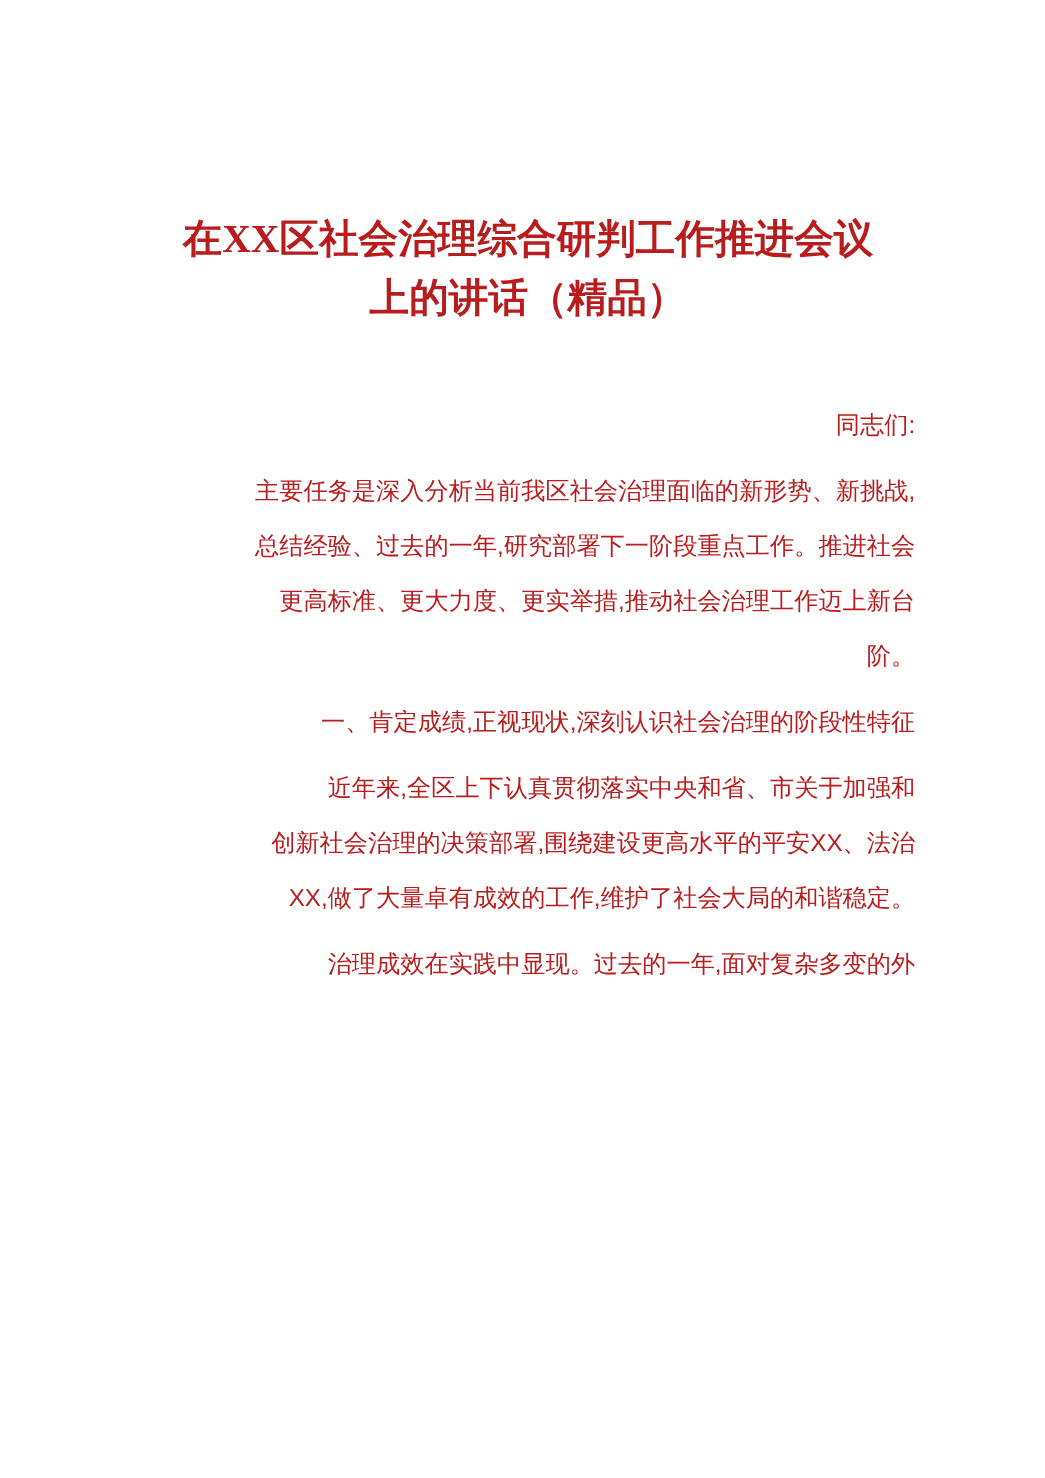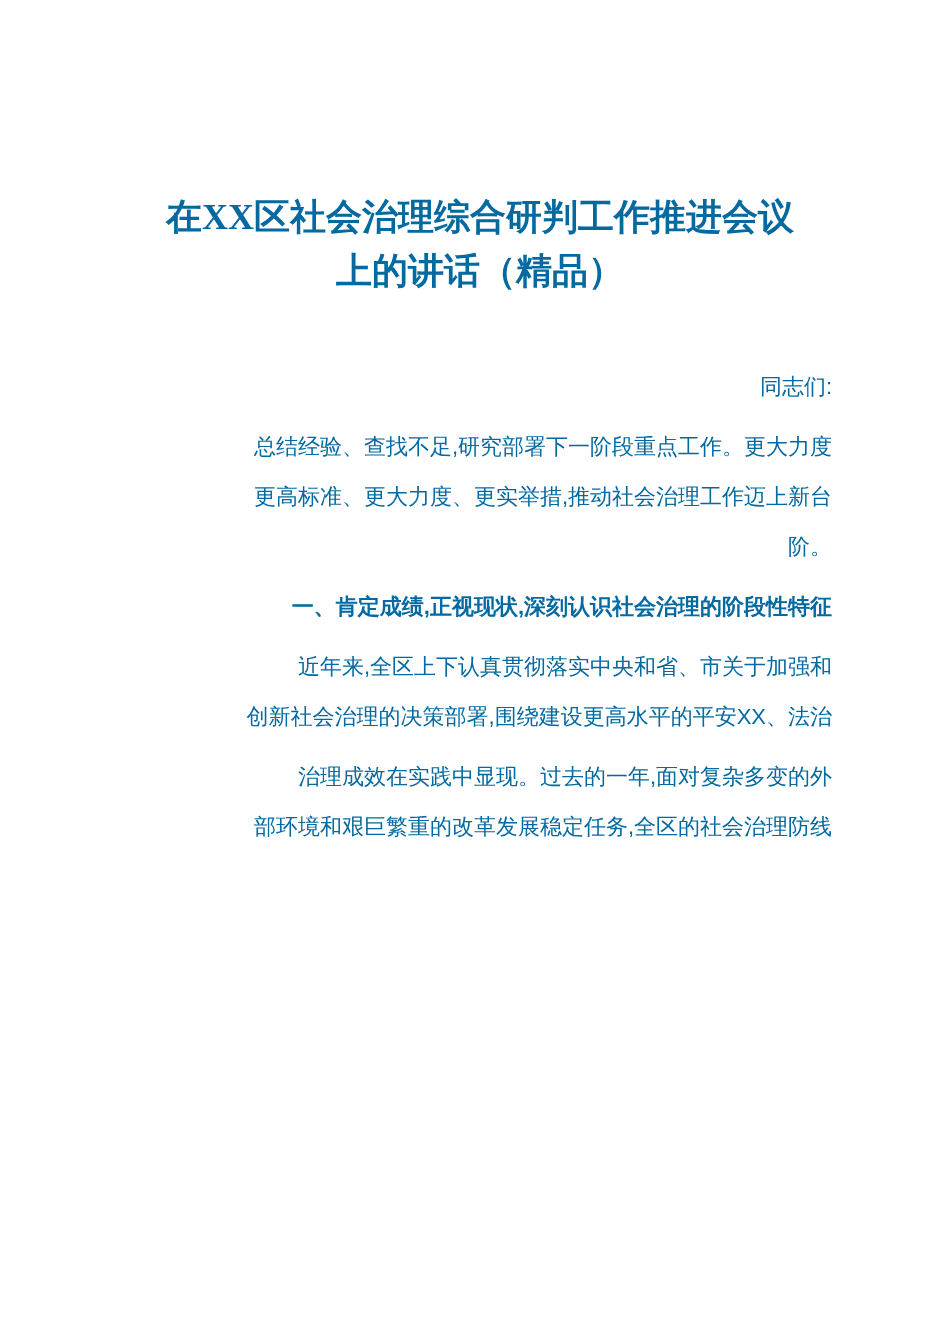--- a/index.html
+++ b/index.html
@@ -5,21 +5,21 @@
   html, body {
     margin: 0;
     padding: 0;
     background: #ffffff;
   }
   .page {
     position: relative;
     width: 950px;
     height: 964px;
     background: #ffffff;
-    color: #0369a1;
+    color: #b91c1c;
     box-sizing: border-box;
     padding: 190px 118px 0 128px;
     overflow: hidden;
     font-family: "Liberation Sans", "DejaVu Sans", sans-serif;
   }
   .doc-title {
     margin: 0 0 64px 0;
     text-align: center;
     font-family: "Liberation Serif", "DejaVu Serif", serif;
     font-weight: bold;
@@ -30,21 +30,21 @@
     display: block;
     white-space: nowrap;
   }
   .block {
     margin: 0 0 10px 0;
     font-size: 22px;
     line-height: 50px;
     text-align: right;
   }
   .block.heading {
-    font-weight: bold;
+    font-weight: normal;
   }
   .line {
     display: block;
     white-space: nowrap;
   }
   .line.indent {
     padding-left: 52px;
   }
 </style>
 </head>
@@ -57,34 +57,35 @@
     <span class="title-line">上的讲话（精品）</span>
   </h1>
 
   <div class="doc-body">
 
     <div class="block">
       <span class="line">同志们:</span>
     </div>
 
     <div class="block">
-      <span class="line">总结经验、查找不足,研究部署下一阶段重点工作。更大力度</span>
+      <span class="line">主要任务是深入分析当前我区社会治理面临的新形势、新挑战,</span>
+      <span class="line">总结经验、过去的一年,研究部署下一阶段重点工作。推进社会</span>
       <span class="line">更高标准、更大力度、更实举措,推动社会治理工作迈上新台</span>
       <span class="line">阶。</span>
     </div>
 
 
     <div class="block heading">
       <span class="line indent">一、肯定成绩,正视现状,深刻认识社会治理的阶段性特征</span>
     </div>
 
     <div class="block">
       <span class="line indent">近年来,全区上下认真贯彻落实中央和省、市关于加强和</span>
       <span class="line">创新社会治理的决策部署,围绕建设更高水平的平安XX、法治</span>
+      <span class="line">XX,做了大量卓有成效的工作,维护了社会大局的和谐稳定。</span>
     </div>
 
     <div class="block">
       <span class="line indent">治理成效在实践中显现。过去的一年,面对复杂多变的外</span>
-      <span class="line">部环境和艰巨繁重的改革发展稳定任务,全区的社会治理防线</span>
     </div>
 
   </div>
 </div>
 
 </body></html>

